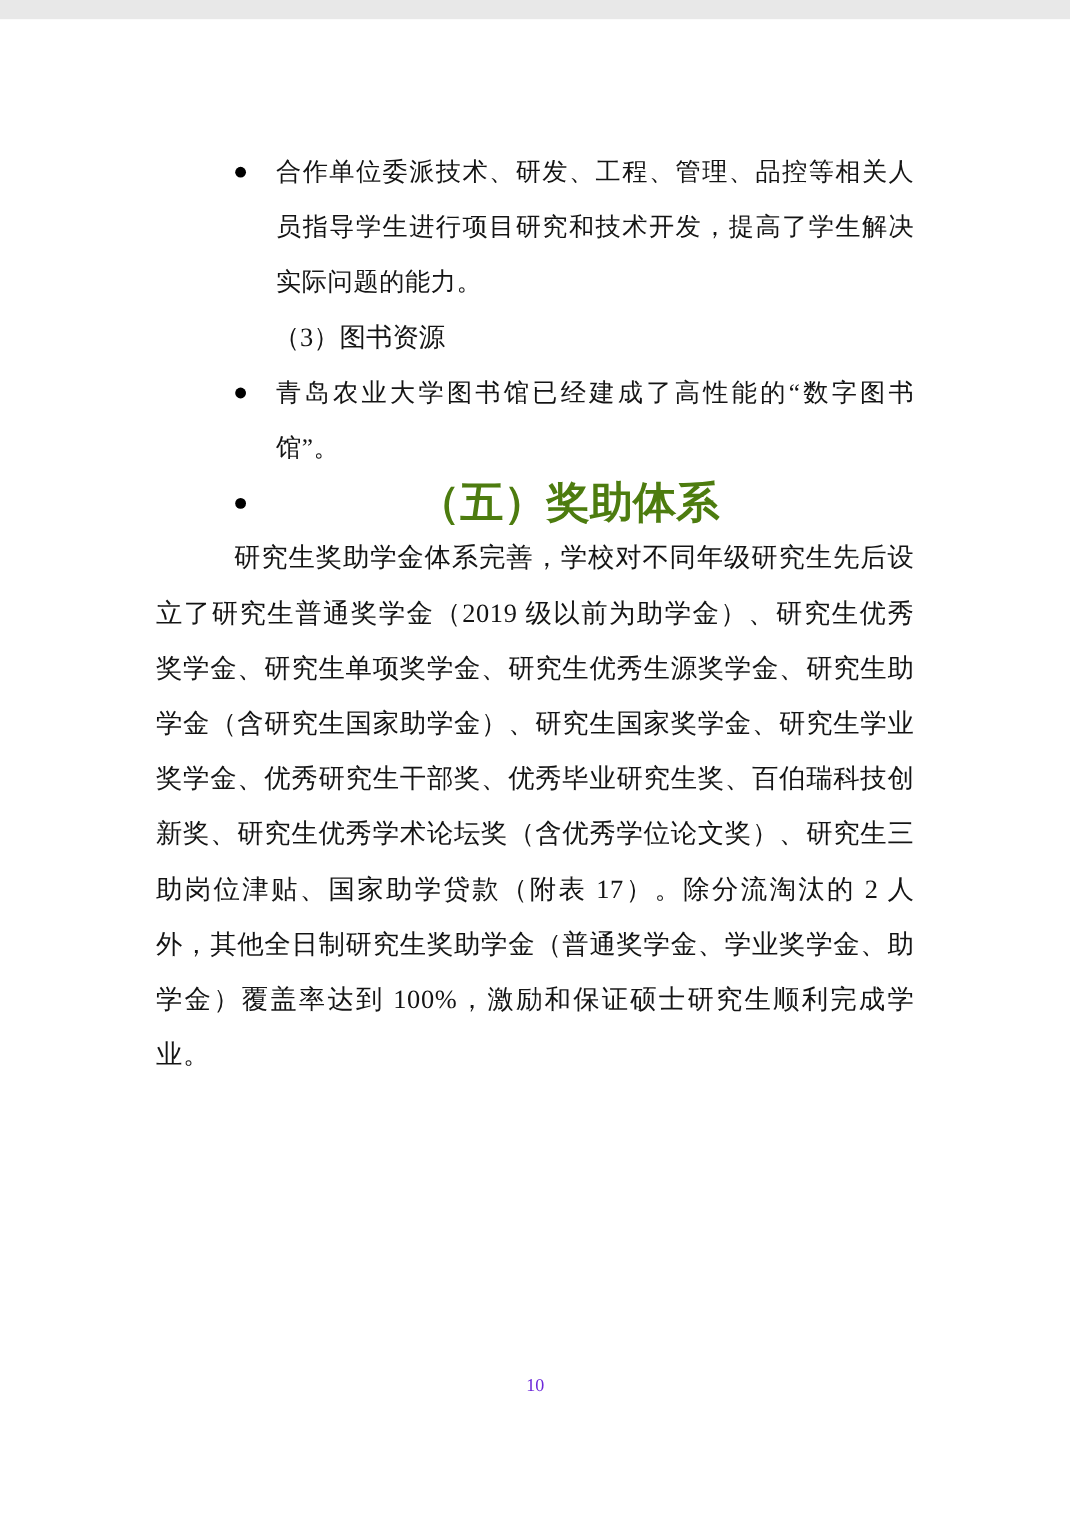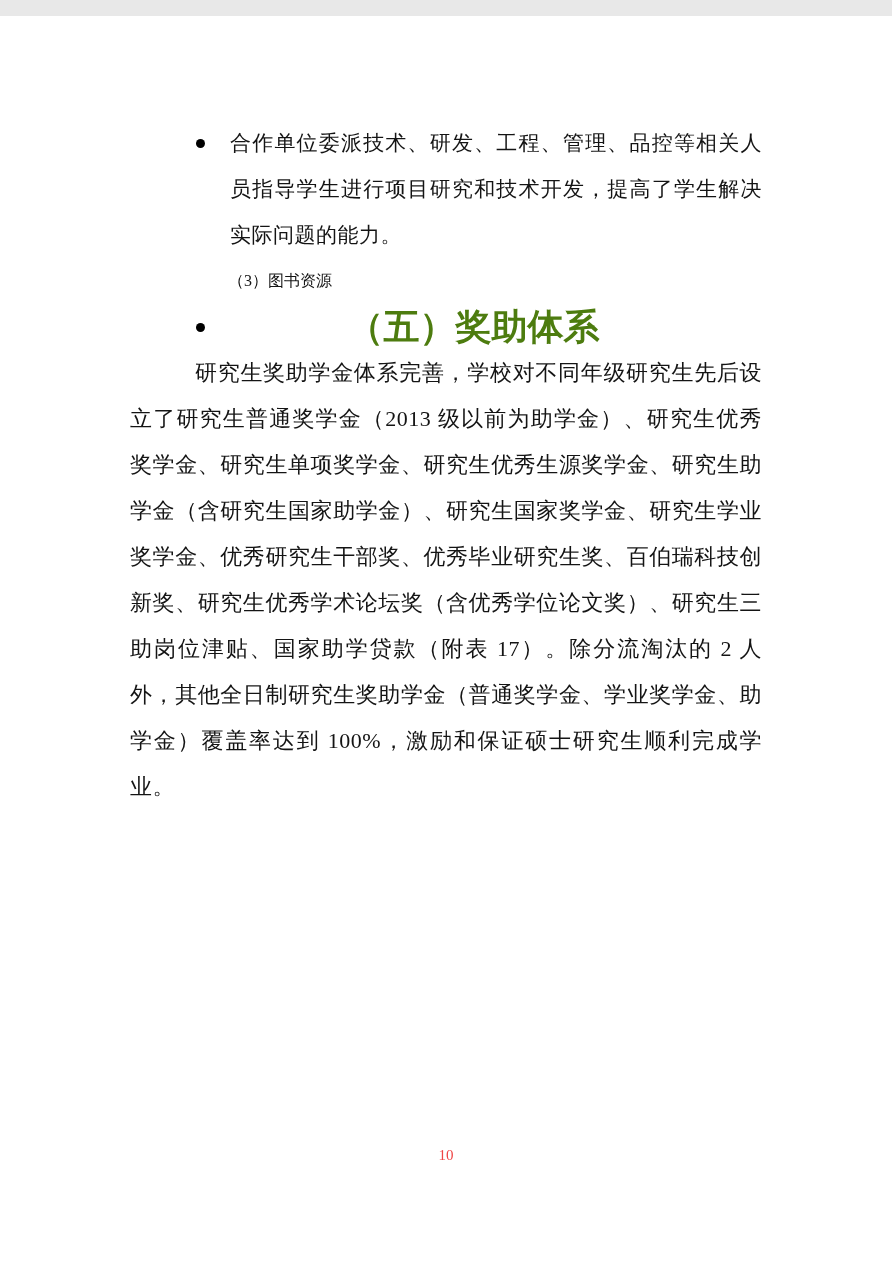--- a/index.html
+++ b/index.html
@@ -31,21 +31,21 @@
     position: absolute;
     left: 66px;
     top: 19px;
     width: 9px;
     height: 9px;
     border-radius: 50%;
     background: #000000;
   }
   .subheading {
     margin-left: 98px;
-    font-size: 16px;
+    font-size: 22px;
     line-height: 46px;
   }
   .heading {
     margin: 0 0 0 55px;
     font-size: 36px;
     line-height: 46px;
     font-weight: bold;
     font-family: "Liberation Sans", "DejaVu Sans", sans-serif;
     color: #4d7c0f;
     text-align: center;
@@ -58,44 +58,48 @@
     text-indent: 65px;
     letter-spacing: 0.5px;
   }
   .page-number {
     position: absolute;
     left: 0;
     top: 1131px;
     width: 100%;
     text-align: center;
     font-size: 15px;
-    color: #ef4444;
+    color: #6d28d9;
   }
 </style>
 </head>
 <body>
 
 <div class="page">
   <div class="content">
 
     <div class="bullet-list">
       <div class="bullet-item">
         <span class="dot"></span>
         <span>合作单位委派技术、研发、工程、管理、品控等相关人员指导学生进行项目研究和技术开发，提高了学生解决实际问题的能力。</span>
       </div>
     </div>
 
     <div class="subheading">（3）图书资源</div>
 
     <div class="bullet-list">
       <div class="bullet-item">
         <span class="dot"></span>
+        <span>青岛农业大学图书馆已经建成了高性能的“数字图书馆”。</span>
+      </div>
+      <div class="bullet-item">
+        <span class="dot"></span>
       </div>
     </div>
 
     <h2 class="heading">（五）奖助体系</h2>
 
-    <p class="paragraph">研究生奖助学金体系完善，学校对不同年级研究生先后设立了研究生普通奖学金（2013 级以前为助学金）、研究生优秀奖学金、研究生单项奖学金、研究生优秀生源奖学金、研究生助学金（含研究生国家助学金）、研究生国家奖学金、研究生学业奖学金、优秀研究生干部奖、优秀毕业研究生奖、百伯瑞科技创新奖、研究生优秀学术论坛奖（含优秀学位论文奖）、研究生三助岗位津贴、国家助学贷款（附表 17）。除分流淘汰的 2 人外，其他全日制研究生奖助学金（普通奖学金、学业奖学金、助学金）覆盖率达到 100%，激励和保证硕士研究生顺利完成学业。</p>
+    <p class="paragraph">研究生奖助学金体系完善，学校对不同年级研究生先后设立了研究生普通奖学金（2019 级以前为助学金）、研究生优秀奖学金、研究生单项奖学金、研究生优秀生源奖学金、研究生助学金（含研究生国家助学金）、研究生国家奖学金、研究生学业奖学金、优秀研究生干部奖、优秀毕业研究生奖、百伯瑞科技创新奖、研究生优秀学术论坛奖（含优秀学位论文奖）、研究生三助岗位津贴、国家助学贷款（附表 17）。除分流淘汰的 2 人外，其他全日制研究生奖助学金（普通奖学金、学业奖学金、助学金）覆盖率达到 100%，激励和保证硕士研究生顺利完成学业。</p>
 
   </div>
 
   <div class="page-number">10</div>
 </div>
 
 </body></html>

